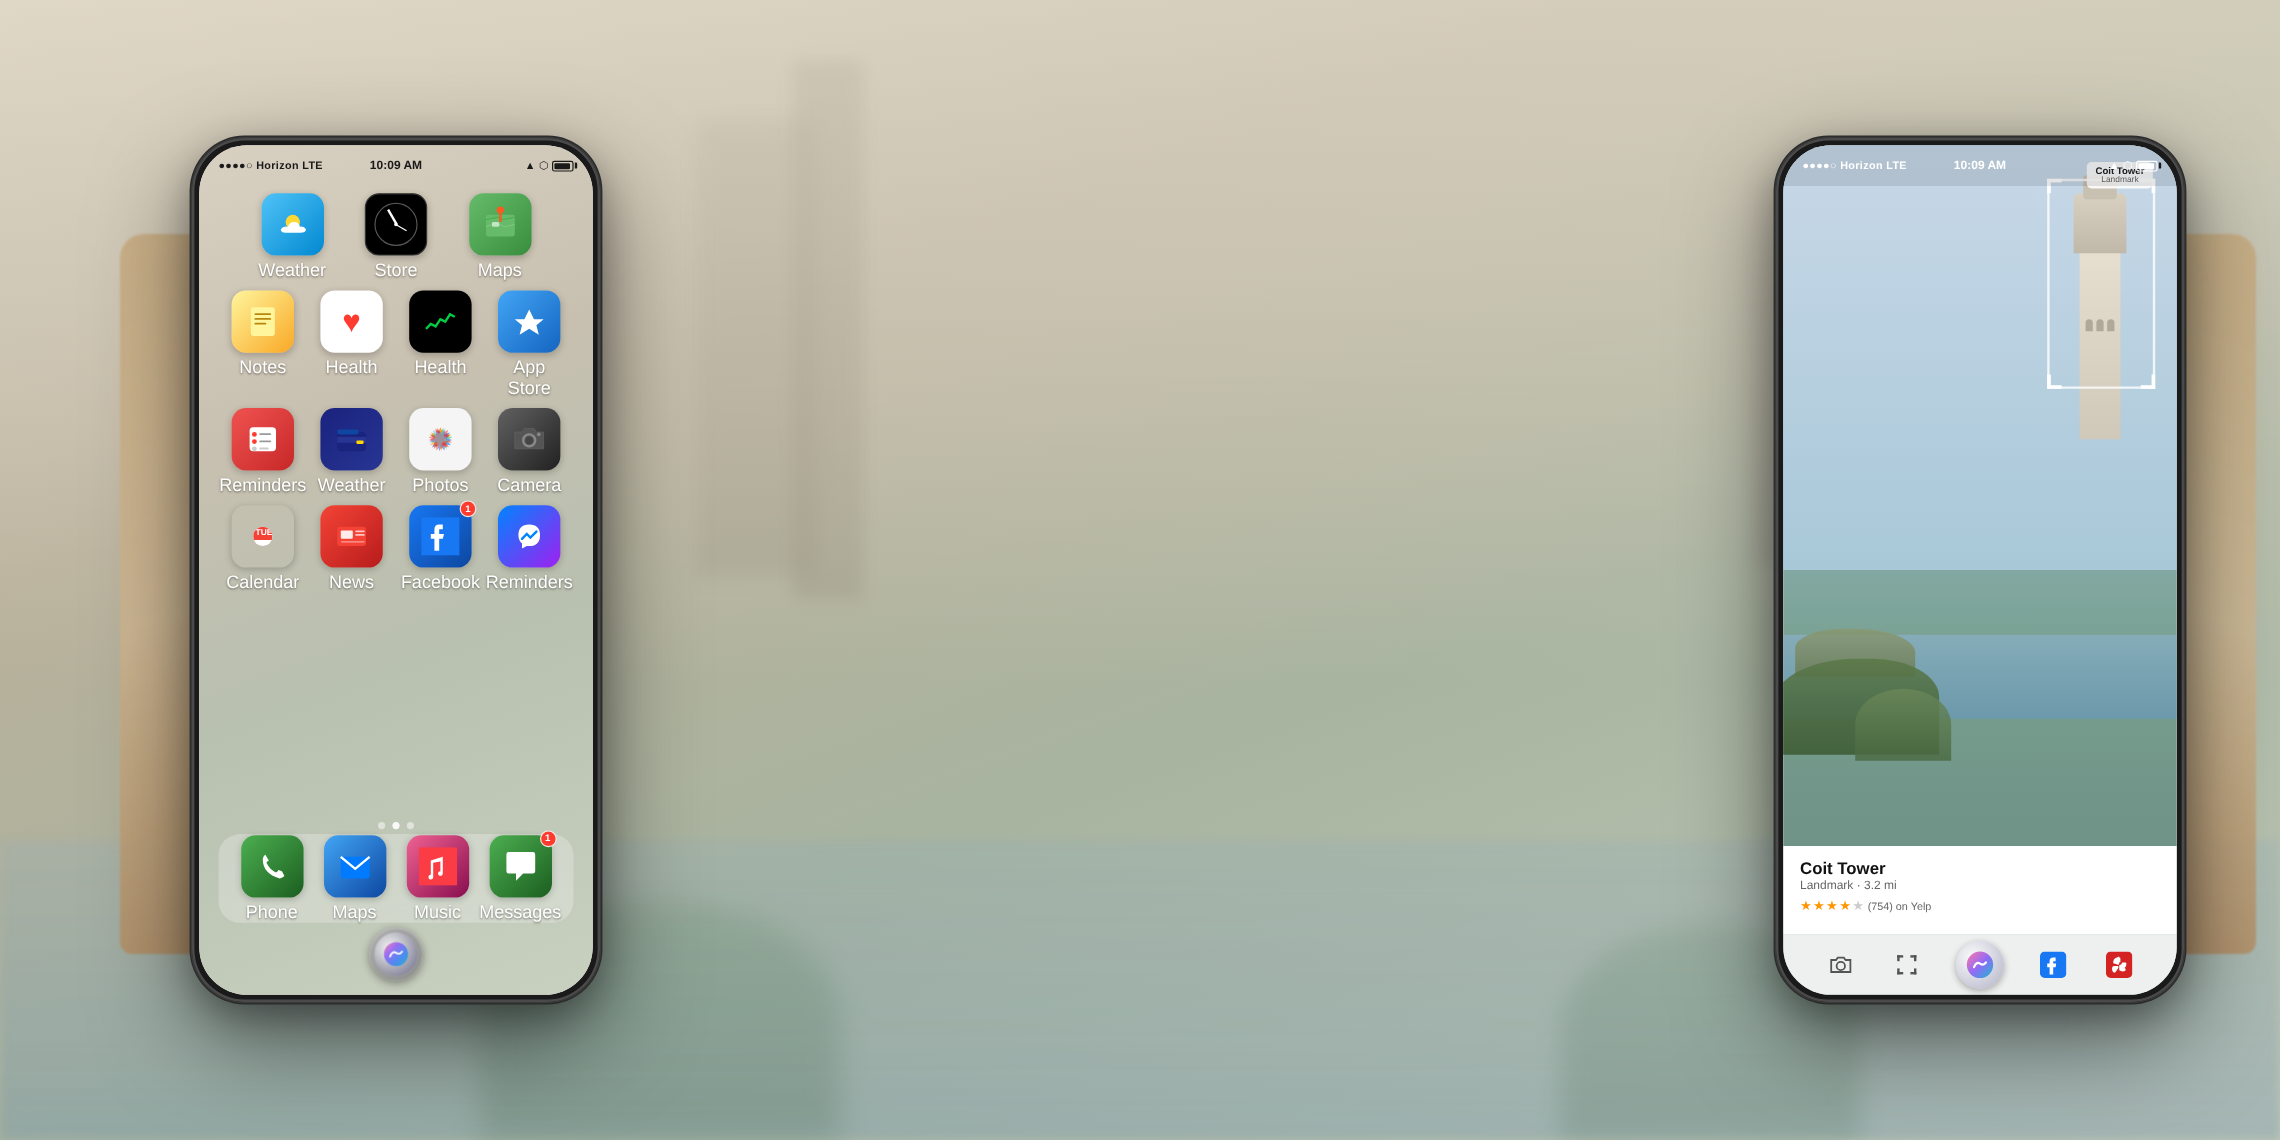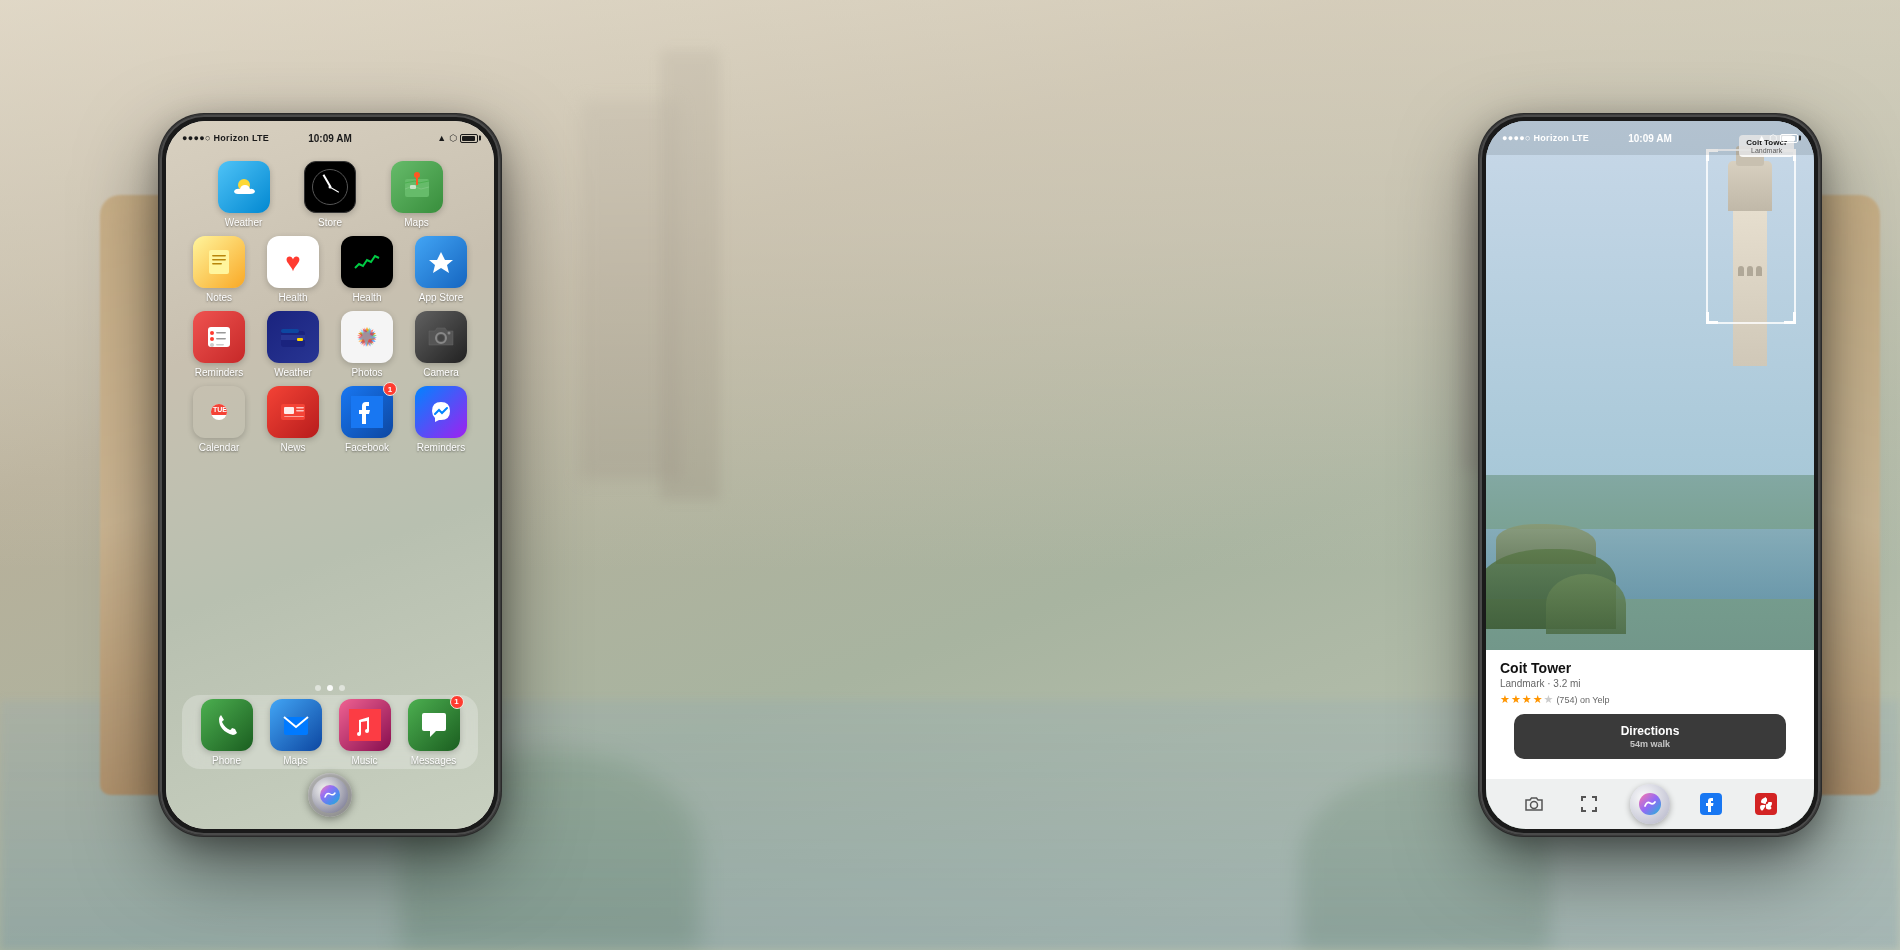--- a/index.html
+++ b/index.html
@@ -180,21 +180,21 @@
       display: flex;
       align-items: center;
       justify-content: center;
       font-size: 24px;
       margin-bottom: 4px;
       position: relative;
       box-shadow: 0 2px 6px rgba(0,0,0,0.2);
     }
 
     .app-label {
-      font-size: 10px;
+      font-size: 15px;
       color: #fff;
       text-align: center;
       text-shadow: 0 1px 2px rgba(0,0,0,0.5);
       font-weight: 500;
     }
 
     
     .app-weather { background: linear-gradient(135deg, #4fc3f7, #0288d1); }
     .app-clock { background: #000; border: 1px solid #333; }
     .app-maps { background: linear-gradient(135deg, #66bb6a, #388e3c); }
@@ -882,24 +882,20 @@
             <div class="ar-subtitle">Landmark · 3.2 mi</div>
             <div class="stars">
               <span>★</span>
               <span>★</span>
               <span>★</span>
               <span>★</span>
               <span style="color:#ccc;">★</span>
               <span class="stars-count">(754) on Yelp</span>
             </div>
 
-            <div class="directions-btn">
-              <div>Directions</div>
-              <div class="directions-sub">54m walk</div>
-            </div>
           </div>
         </div>
 
         <div class="ar-bottom-bar">
 
           <div class="ar-tool-icon">
             <svg width="22" height="22" viewBox="0 0 22 22">
               <path d="M3 7 L7 7 L8.5 5 L13.5 5 L15 7 L19 7 L19 17 L3 17 Z" fill="none" stroke="#555" stroke-width="1.5"></path>
               <circle cx="11" cy="12" r="3.5" fill="none" stroke="#555" stroke-width="1.5"></circle>
             </svg>

